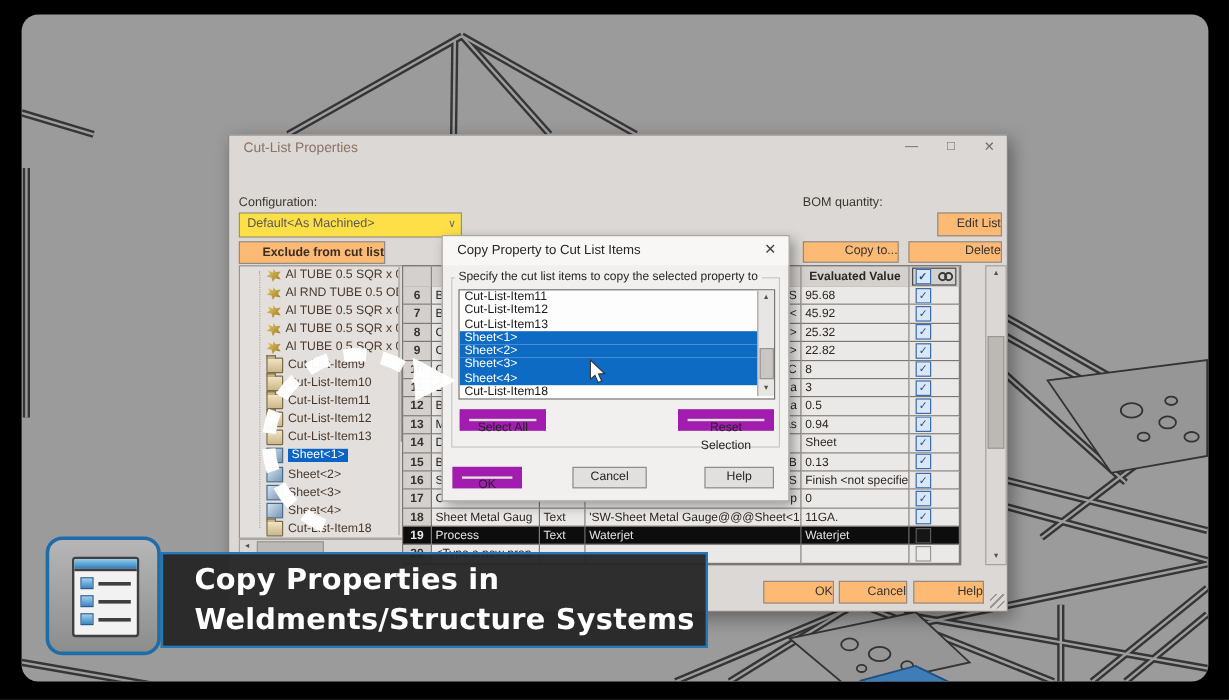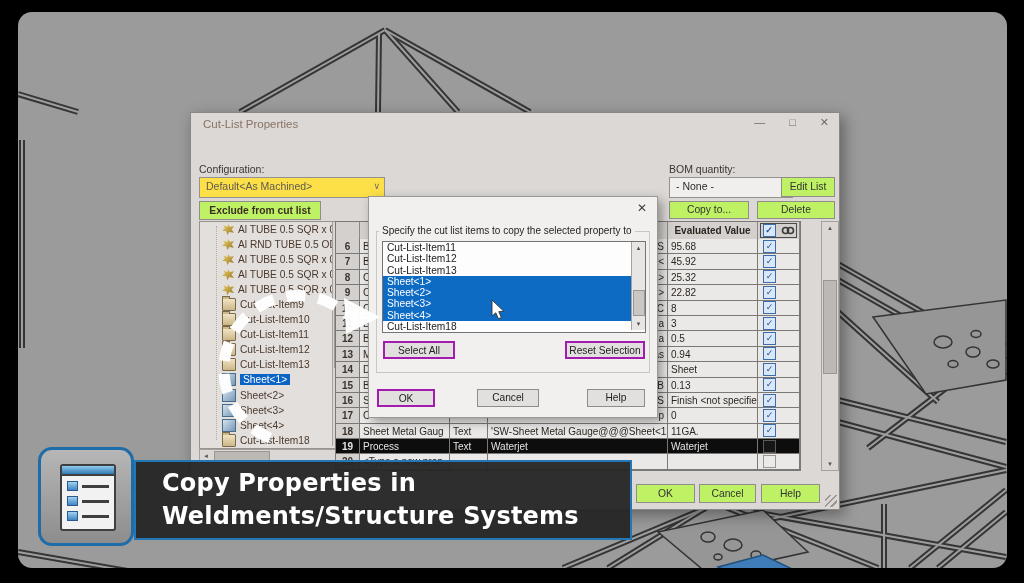--- a/index.html
+++ b/index.html
@@ -15,22 +15,22 @@
   .mtitle{position:absolute;left:12px;top:5px;font-size:11.5px;color:#8a7264;}
   .wctrl{position:absolute;right:10px;top:3px;display:flex;gap:24px;color:#6f6b67;font-size:11px;}
   .wctrl span{cursor:default;}
   .tabs{position:absolute;left:6px;top:27px;display:flex;height:19px;}
   .tab{padding:0 9px;line-height:19px;font-size:10.5px;color:#33302b;}
   .tab.active{background:#e2dfdc;border:1px solid #908c88;border-bottom:none;font-weight:700;}
   .lbl{position:absolute;font-size:10.5px;color:#3c362f;}
   .dd{position:absolute;height:19px;border:1px solid #95918e;font-size:10.5px;line-height:17px;
       padding:0 18px 0 6px;white-space:nowrap;overflow:hidden;}
   .dd .chev{position:absolute;right:4px;top:0;font-size:9px;color:#6d6966;}
-  .btn{position:absolute;border:1px solid #8f8c89;background:#bef264;color:#333;font-size:10.3px;
-       text-align:center;line-height:15px;}
+  .btn{position:absolute;border:1px solid #8f8c89;background:#fdba74;color:#333;font-size:10.3px;
+       text-align:right;line-height:15px;}
   
   .tree{position:absolute;left:8px;top:108px;width:146px;height:226px;background:#e2dfdc;
         border:1px solid #979390;overflow:hidden;}
   .tree .guide{position:absolute;left:16px;top:4px;height:214px;border-left:1px dotted #b5aa9c;}
   .titem{height:15.06px;display:flex;align-items:center;gap:4px;padding-left:22px;position:relative;}
   .ticn{width:12px;height:11px;flex:none;position:relative;}
   .ticn.folder-icon{background:linear-gradient(#f0e4c4,#ccb788);border:1px solid #7a6a4a;border-radius:1px;}
   .ticn.folder-icon::before{content:"";position:absolute;top:-3px;left:-1px;width:6px;height:2px;
         background:#ccb788;border:1px solid #7a6a4a;border-bottom:none;}
   .ticn.profile-icon{background:linear-gradient(135deg,#f0d060,#96762a);
@@ -72,23 +72,23 @@
   .ctitle{height:24px;background:#f8f7f6;font-size:11px;color:#262626;line-height:24px;padding-left:12px;}
   .cclose{position:absolute;right:10px;top:4px;font-size:12px;color:#3f3f3f;}
   .group{position:absolute;left:7px;top:34px;width:272px;height:140px;border:1px solid #c9c6c3;}
   .instr{position:absolute;left:10px;top:28px;background:#f1f0ee;padding:0 3px;font-size:10px;color:#1f1f1f;white-space:nowrap;}
   .listbox{position:absolute;left:13px;top:44px;width:262px;height:90px;background:#fdfdfd;
            border:1px solid #767472;overflow:hidden;}
   .litem{height:11.25px;line-height:11.25px;font-size:10.2px;padding-left:4px;color:#1a1a1a;white-space:nowrap;}
   .litem.selected{background:#0e6bc3;color:#fff;}
   .cbtn{position:absolute;background:#e2e0de;border:1px solid #8f8c89;font-size:10.2px;color:#222;
         text-align:center;line-height:15px;height:18px;box-sizing:border-box;}
-  .cbtn.focus{border:2px solid #a21caf;}
+  .cbtn.focus{border:8px solid #a21caf;}
   
-  .banner-text{position:absolute;left:116px;top:448px;width:498px;height:80px;background:rgba(38,38,38,.96);
+  .banner-text{position:absolute;left:116px;top:448px;width:456px;height:80px;background:rgba(38,38,38,.96);
         border:2px solid #2277b8;z-index:20;box-sizing:border-box;padding:5px 0 0 26px;}
   .banner-text div{font-family:"DejaVu Sans","Liberation Sans",sans-serif;font-weight:700;font-size:24px;
         line-height:33px;color:#fff;letter-spacing:.2px;white-space:nowrap;}
   .banner-tile{position:absolute;left:20px;top:435px;width:96px;height:99px;border-radius:14px;
         border:3px solid #1e6ca8;background:linear-gradient(180deg,#b6b6b6,#8d8d8d);z-index:21;box-sizing:border-box;}
   .icon-window{position:absolute;left:19px;top:14px;width:52px;height:63px;background:#f2f2f2;
         border:2px solid #3f3f3f;border-radius:3px;}
   .icon-titlebar{height:8px;background:linear-gradient(180deg,#8fcbee,#2f7ab5);border-bottom:2px solid #3f3f3f;}
   .icon-row{display:flex;align-items:center;gap:4px;margin:5px 5px 0 5px;}
   .icon-chk{width:9px;height:8px;border:1.5px solid #2a5a8f;background:linear-gradient(180deg,#9fd2f0,#3f85c2);flex:none;}
@@ -171,24 +171,20 @@
     </div>
 
 
     <div class="lbl" style="left:8px;top:50px;">Configuration:</div>
     <div class="dd" style="left:8px;top:64px;width:160px;background:#fde047;color:#5d5955;">
       <span>Default&lt;As Machined&gt;</span>
       <span class="chev">∨</span>
     </div>
 
     <div class="lbl" style="left:478px;top:50px;">BOM quantity:</div>
-    <div class="dd" style="left:478px;top:64px;width:98px;background:#f0efed;color:#2f2b27;">
-      <span>- None -</span>
-      <span class="chev">∨</span>
-    </div>
     <div class="btn" style="left:590px;top:64px;width:52px;height:18px;line-height:18px;">Edit List</div>
 
     <div class="btn" style="left:8px;top:88px;width:120px;height:17px;line-height:17px;font-weight:700;color:#3a2e24;">Exclude from cut list</div>
     <div class="btn" style="left:478px;top:88px;width:78px;height:16px;line-height:16px;">Copy to...</div>
     <div class="btn" style="left:566px;top:88px;width:76px;height:16px;line-height:16px;">Delete</div>
 
     <div class="tree">
       <div class="guide"></div>
       <div class="titem">
           <span class="ticn profile-icon"></span>
@@ -436,20 +432,21 @@
       <div class="thumb" style="left:1px;top:58px;width:12px;height:92px;"></div>
     </div>
 
     <div class="btn" style="left:445px;top:371px;width:57px;height:17px;line-height:17px;">OK</div>
     <div class="btn" style="left:508px;top:371px;width:55px;height:17px;line-height:17px;">Cancel</div>
     <div class="btn" style="left:570px;top:371px;width:57px;height:17px;line-height:17px;">Help</div>
     <div class="grip"></div>
   </div>
 
   <div class="dlg-copy">
+    <div class="ctitle">Copy Property to Cut List Items</div>
     <div class="cclose">✕</div>
     <div class="group"></div>
     <div class="instr">Specify the cut list items to copy the selected property to</div>
     <div class="listbox">
       <div class="litem">Cut-List-Item11</div>
         <div class="litem">Cut-List-Item12</div>
         <div class="litem">Cut-List-Item13</div>
         <div class="litem selected">Sheet&lt;1&gt;</div>
         <div class="litem selected">Sheet&lt;2&gt;</div>
         <div class="litem selected">Sheet&lt;3&gt;</div>

